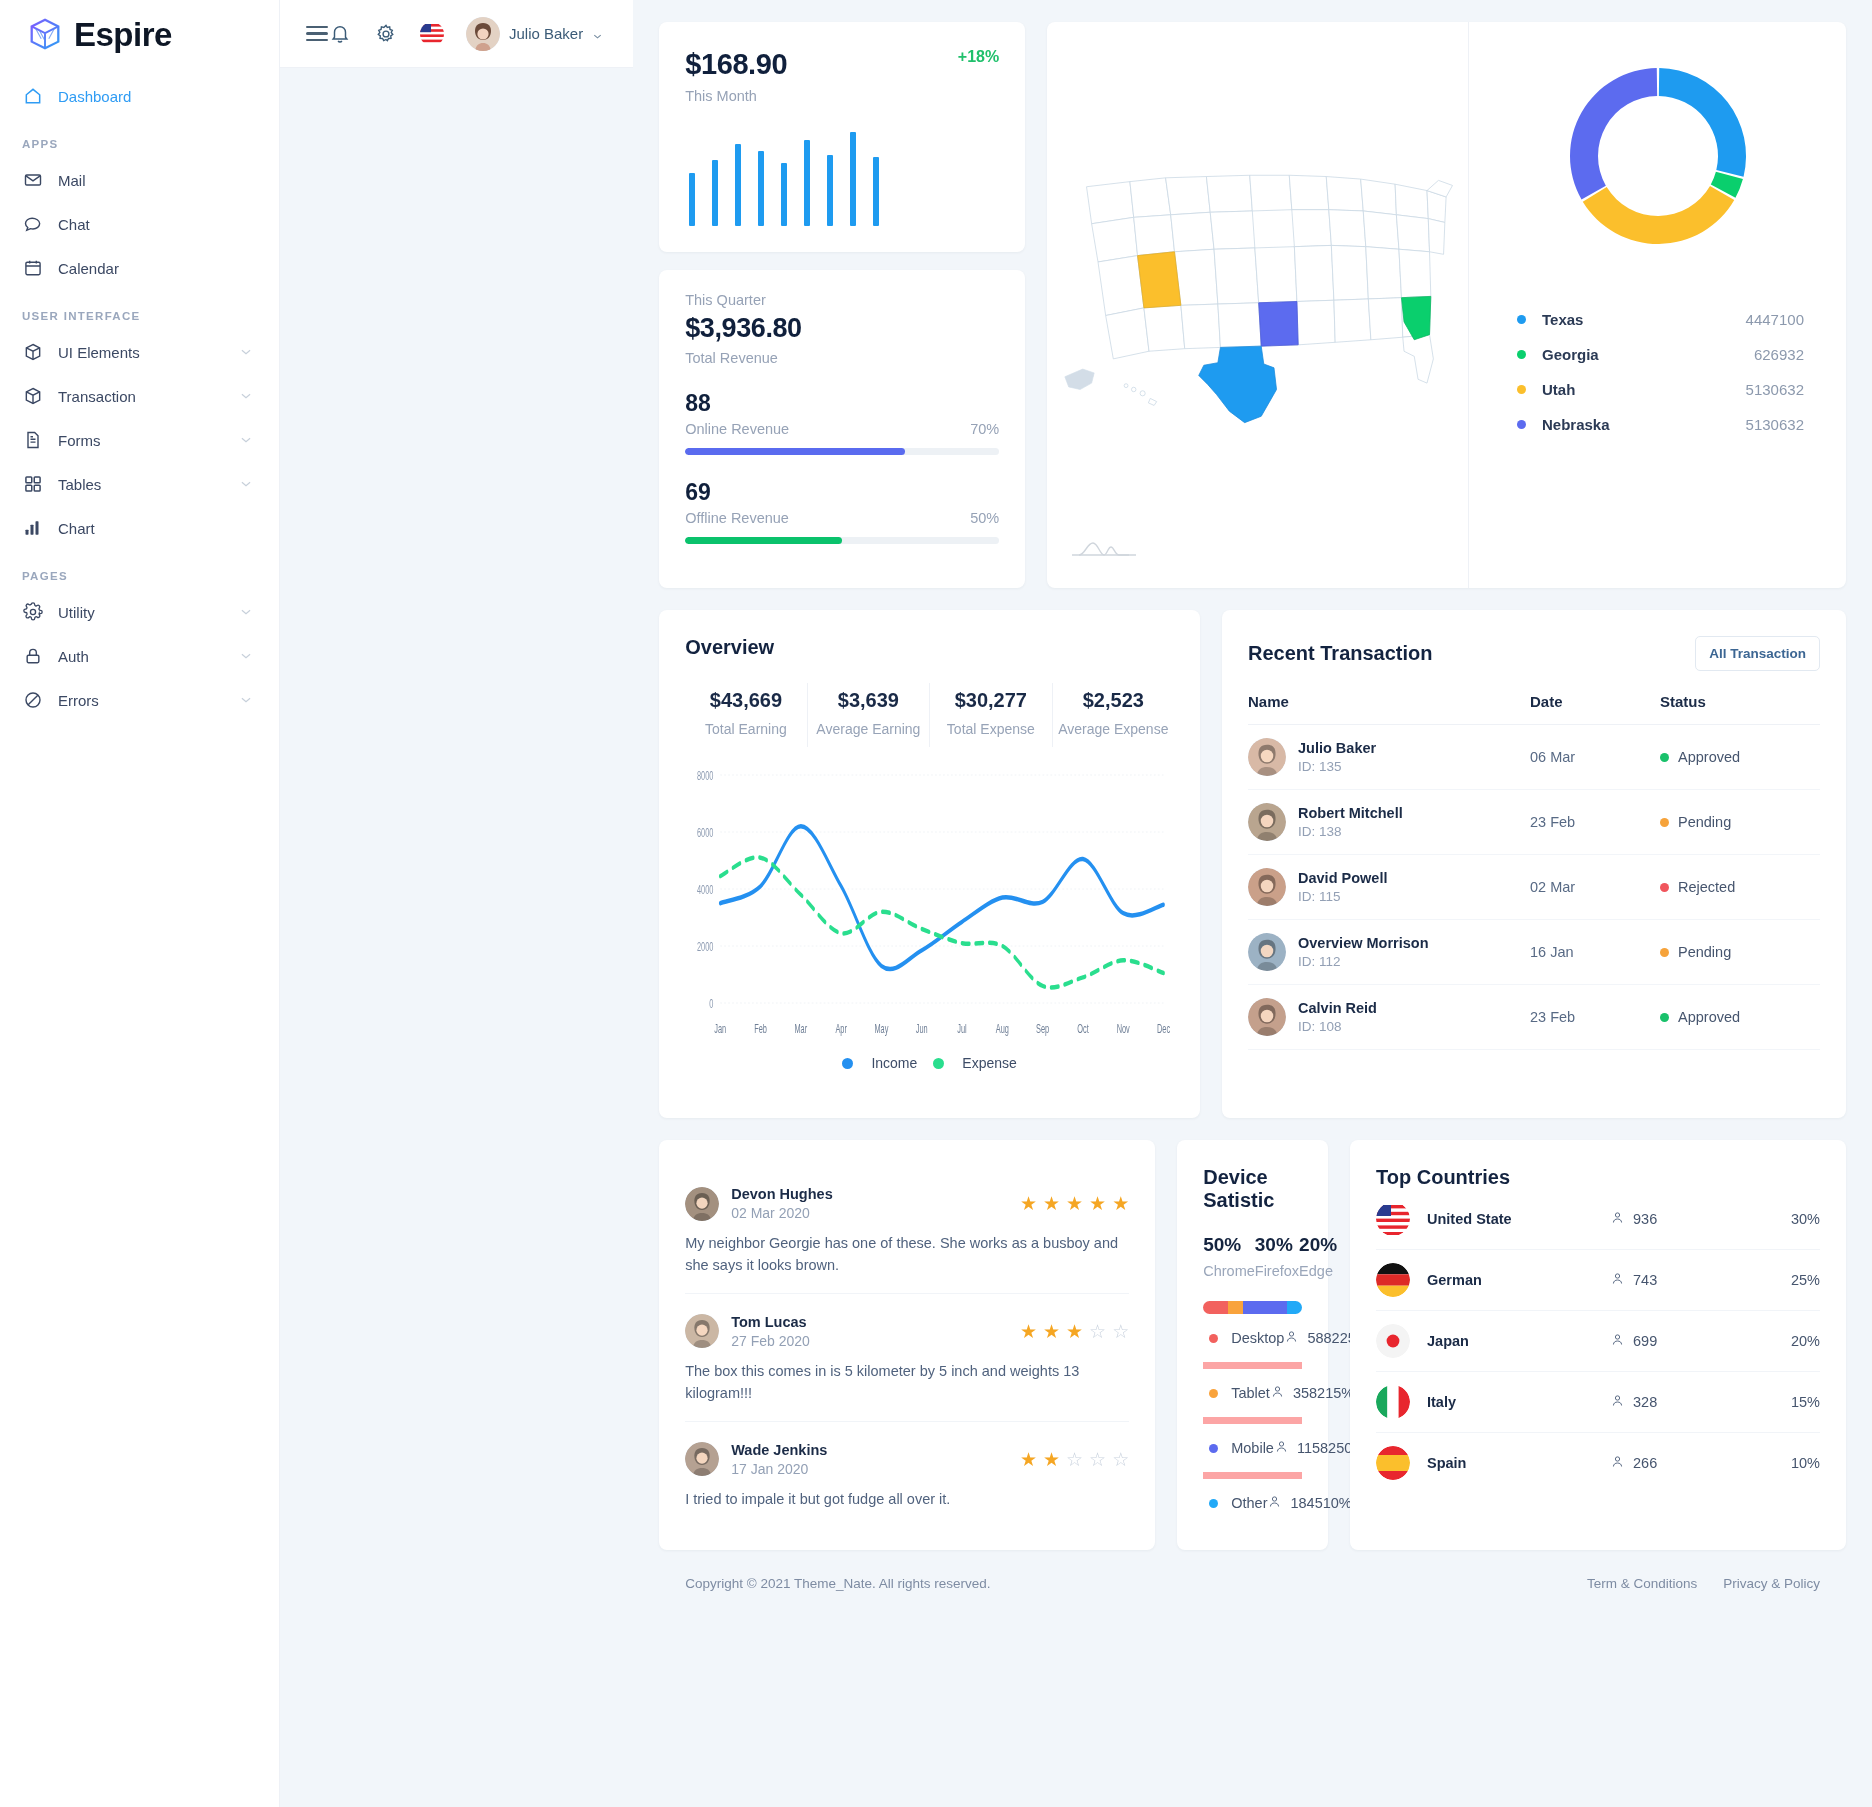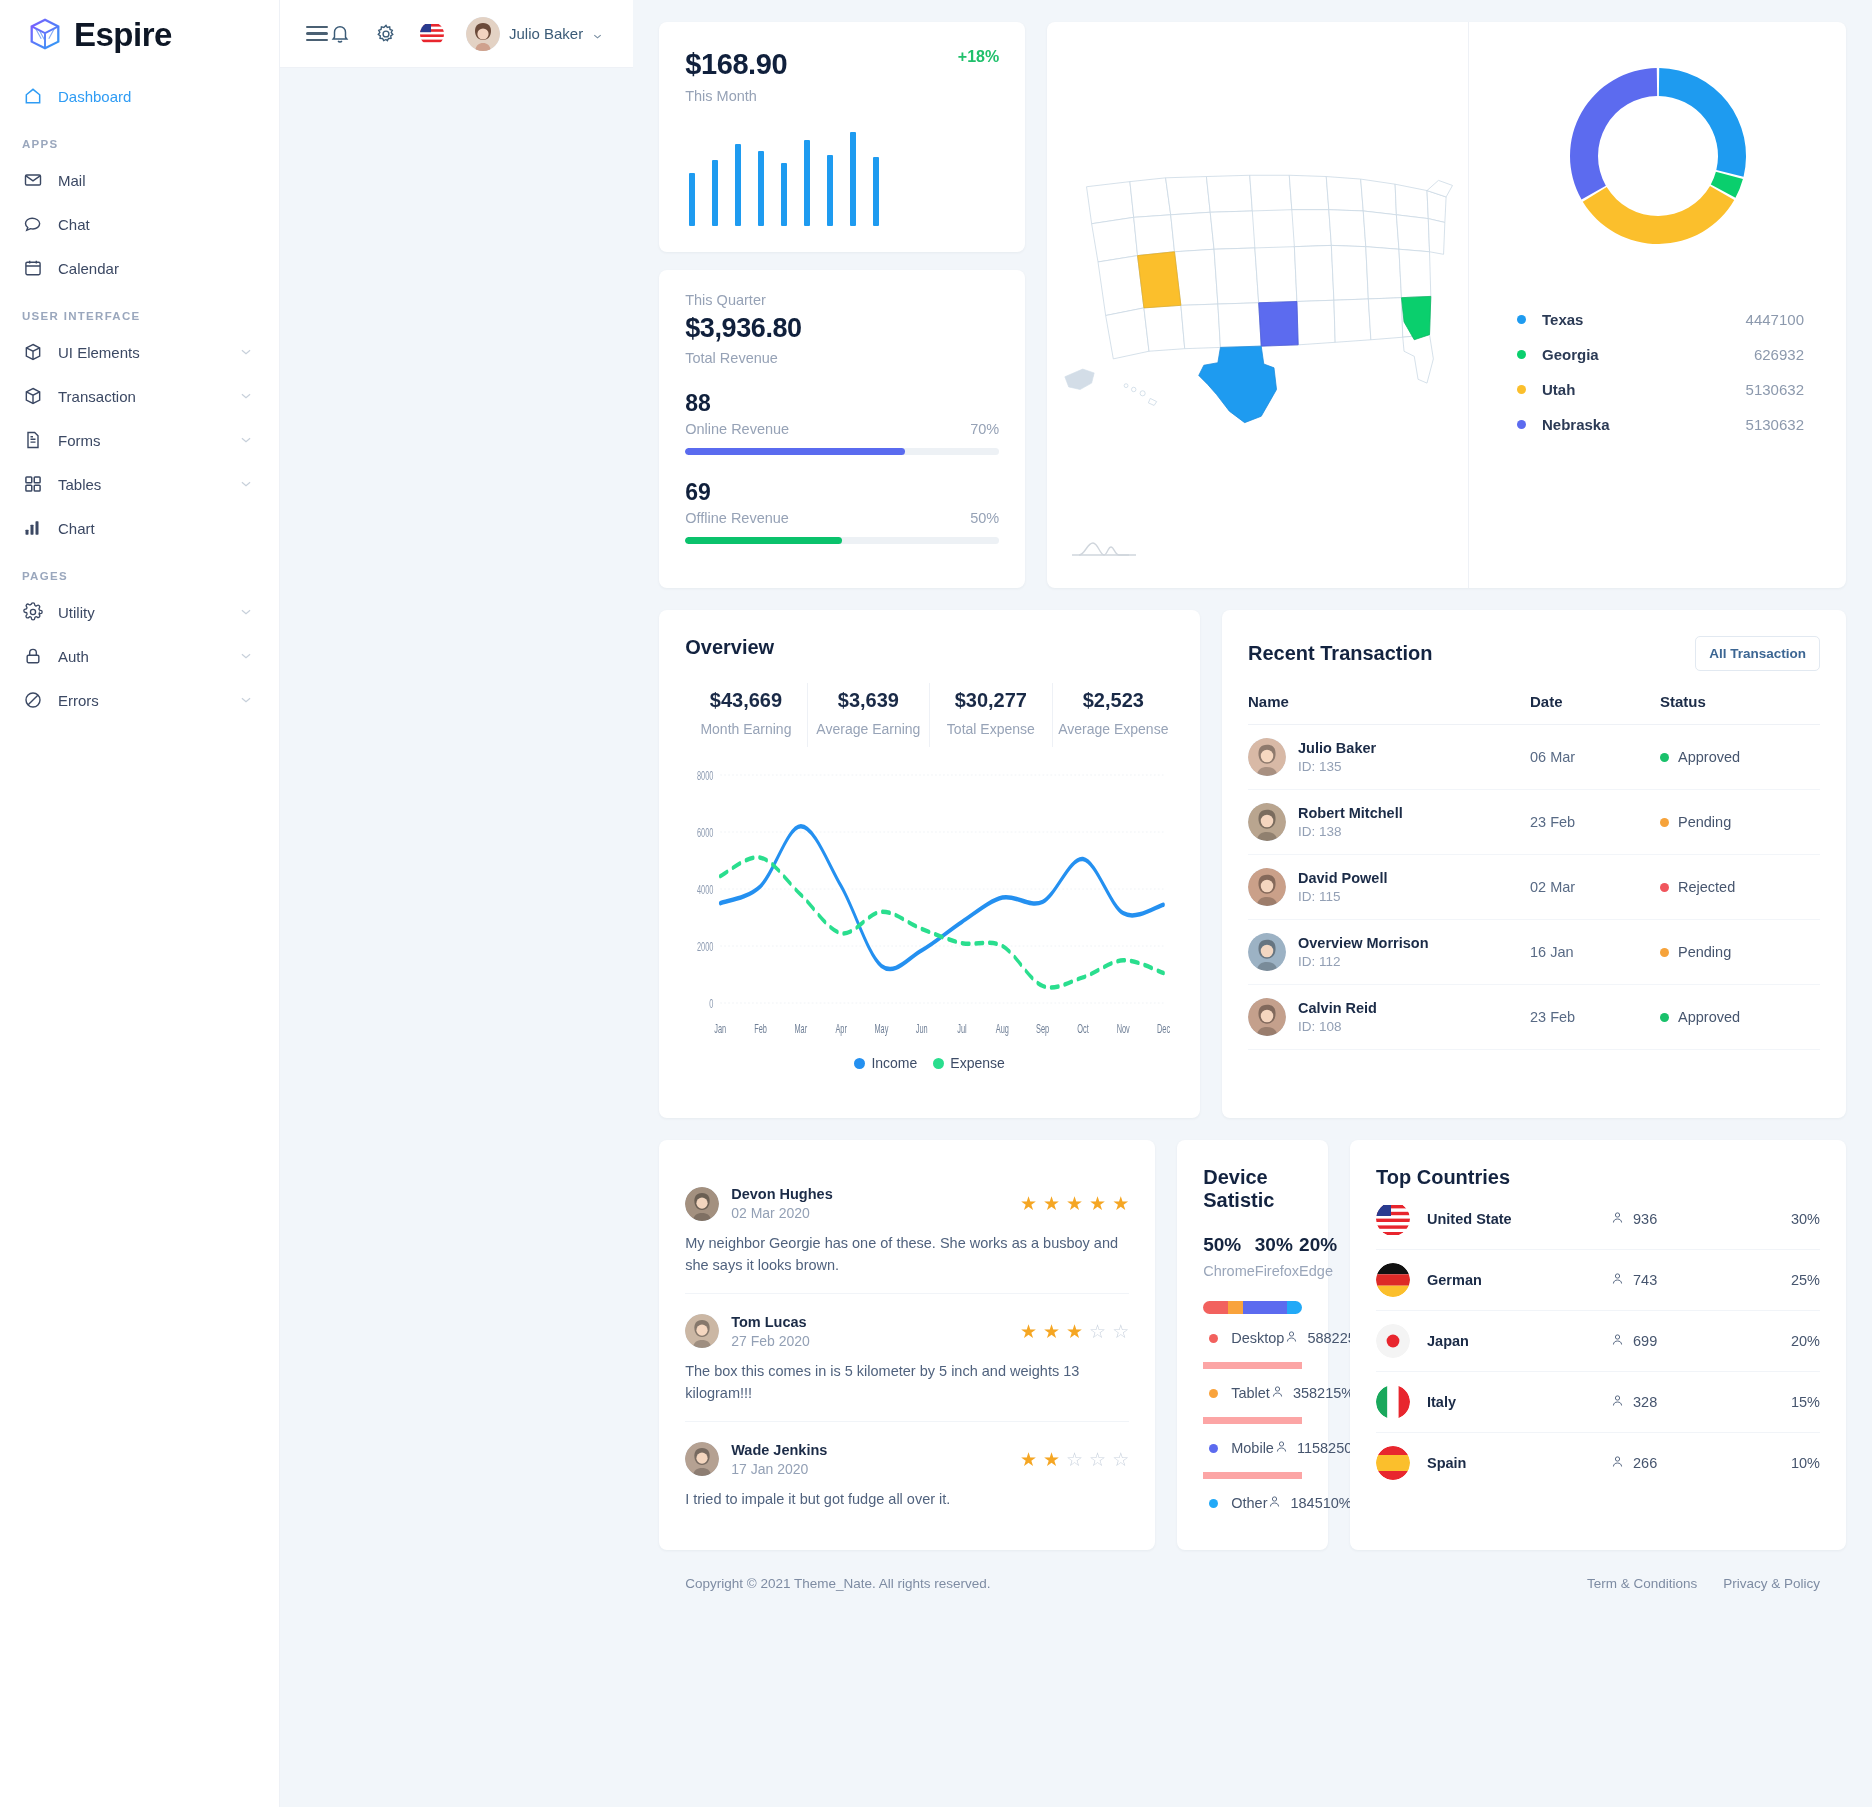--- a/index.html
+++ b/index.html
@@ -126,21 +126,21 @@
   .row-2 { display:flex; gap: 22px; margin-top: 22px; }
   .overview-card { flex: 1; padding: 26px 26px 22px 26px; min-width:0; height: 508px;}
   .card-title { font-size: 20px; font-weight: bold; color:#132340; }
   .ov-stats { display:flex; margin-top: 24px; }
   .ov-cell { flex:1; text-align:center; border-right:1px solid #eef1f6; padding: 6px 0 10px 0;}
   .ov-cell:last-child { border-right: none; }
   .ov-val { font-size: 20px; font-weight: bold; color:#1a2a47; }
   .ov-lbl { font-size: 14px; color:#97a3b7; margin-top: 9px; }
   .chart-area { margin-top: 14px; position: relative; height: 290px; }
   .chart-legend { display:flex; justify-content:center; gap: 16px; margin-top: 4px; }
-  .cl-item { display:flex; align-items:center; gap:6px; font-size: 14px; color:#3d4c67; }
+  .cl-item { display:flex; align-items:center; gap:18px; font-size: 14px; color:#3d4c67; }
   .cl-dot { width:11px; height:11px; border-radius:50%; }
 
   .trans-card { width: 624px; flex: 0 0 624px; padding: 26px 26px 10px 26px; height: 508px;}
   .ghost-btn {
     border:1px solid #e2e9f1; background:#fff; border-radius:5px;
     color:#3c6693; font-size:13.5px; font-weight:600;
     padding: 9px 13px; cursor:pointer;
   }
   .card-head { display:flex; align-items:center; }
   .card-head .ghost-btn { margin-left:auto; }
@@ -609,21 +609,21 @@
       </div>
 
       <div class="row-2">
 
         <div class="card overview-card">
           <div class="card-title">Overview</div>
 
           <div class="ov-stats">
             <div class="ov-cell">
               <div class="ov-val">$43,669</div>
-              <div class="ov-lbl">Month Earning</div>
+              <div class="ov-lbl">Total Earning</div>
             </div>
             <div class="ov-cell">
               <div class="ov-val">$3,639</div>
               <div class="ov-lbl">Average Earning</div>
             </div>
             <div class="ov-cell">
               <div class="ov-val">$30,277</div>
               <div class="ov-lbl">Total Expense</div>
             </div>
             <div class="ov-cell">

